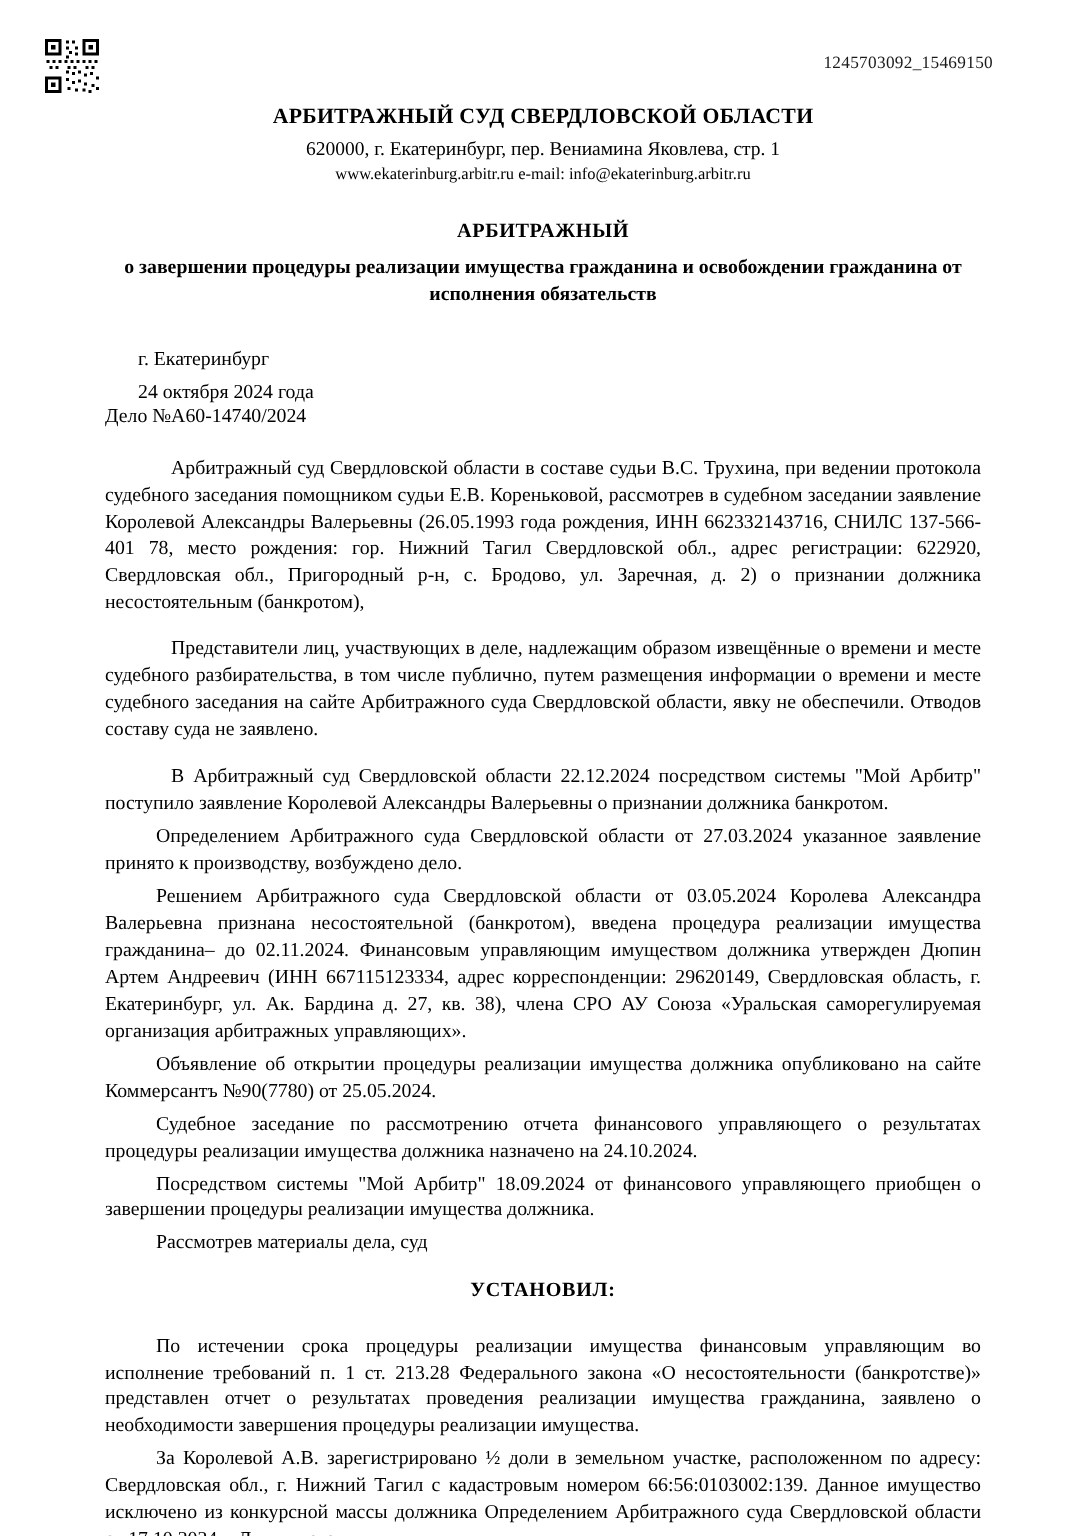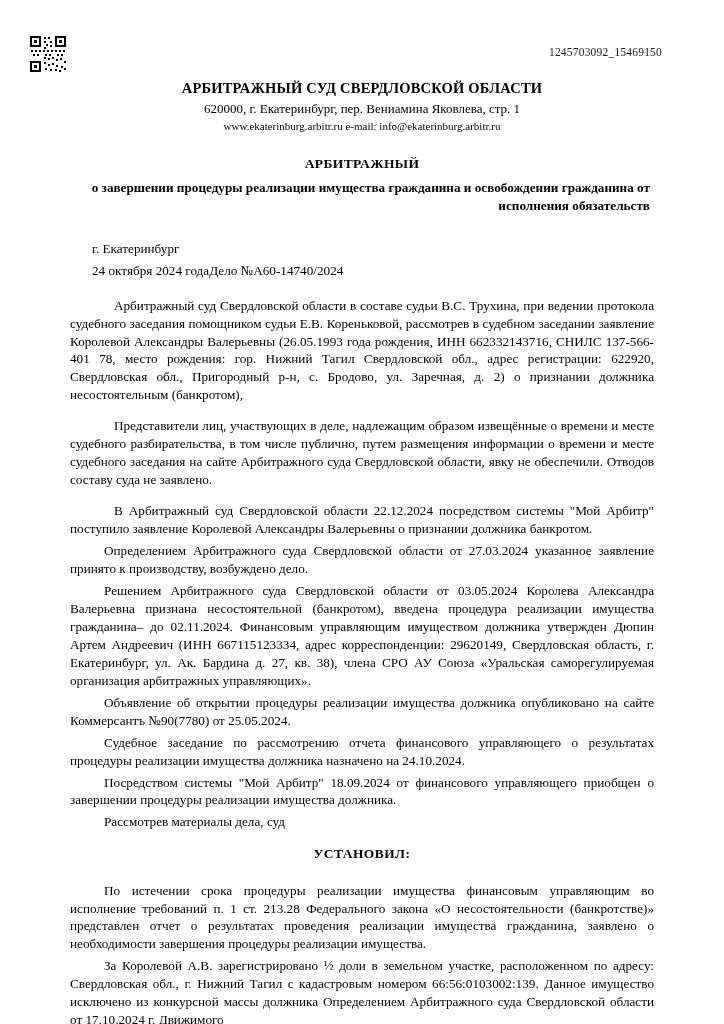--- a/index.html
+++ b/index.html
@@ -13,21 +13,21 @@
     font-family: "Liberation Serif", serif;
     color: #000000;
     position: relative;
     overflow: hidden;
   }
   .page {
     width: 724px;
     height: 1024px;
     position: relative;
     box-sizing: border-box;
-    padding: 10px 70px;
+    padding: 0 70px;
   }
   
   .top-strip {
     position: relative;
     height: 56px;
   }
   .qr {
     position: absolute;
     left: -42px;
     top: 24px;
@@ -65,39 +65,40 @@
   }
   
   .doc-title {
     text-align: center;
     font-weight: bold;
     font-size: 13.5px;
     margin-top: 24px;
     letter-spacing: 0.4px;
   }
   .doc-subtitle {
-    text-align: right;
+    text-align: center;
     font-weight: bold;
     font-size: 13.2px;
     margin-top: 7px;
     line-height: 1.35;
     padding: 0 4px;
   }
   
   .meta {
     margin-top: 26px;
     font-size: 13.2px;
     font-family: Liberation Serif, serif;
   }
   .meta .city { margin-left: 22px; }
   .meta-row {
     display: flex;
-    justify-content: flex-start;
+    justify-content: space-between;
     margin-top: 6px;
     font-size: 13.2px;
+    flex-direction: column;
   }
   .meta-row .date { margin-left: 22px; }
   .meta-row .case { margin-right: 2px; }
   
   .body {
     margin-top: 18px;
     font-size: 13.2px;
     line-height: 1.36;
     text-align: justify;
   }

